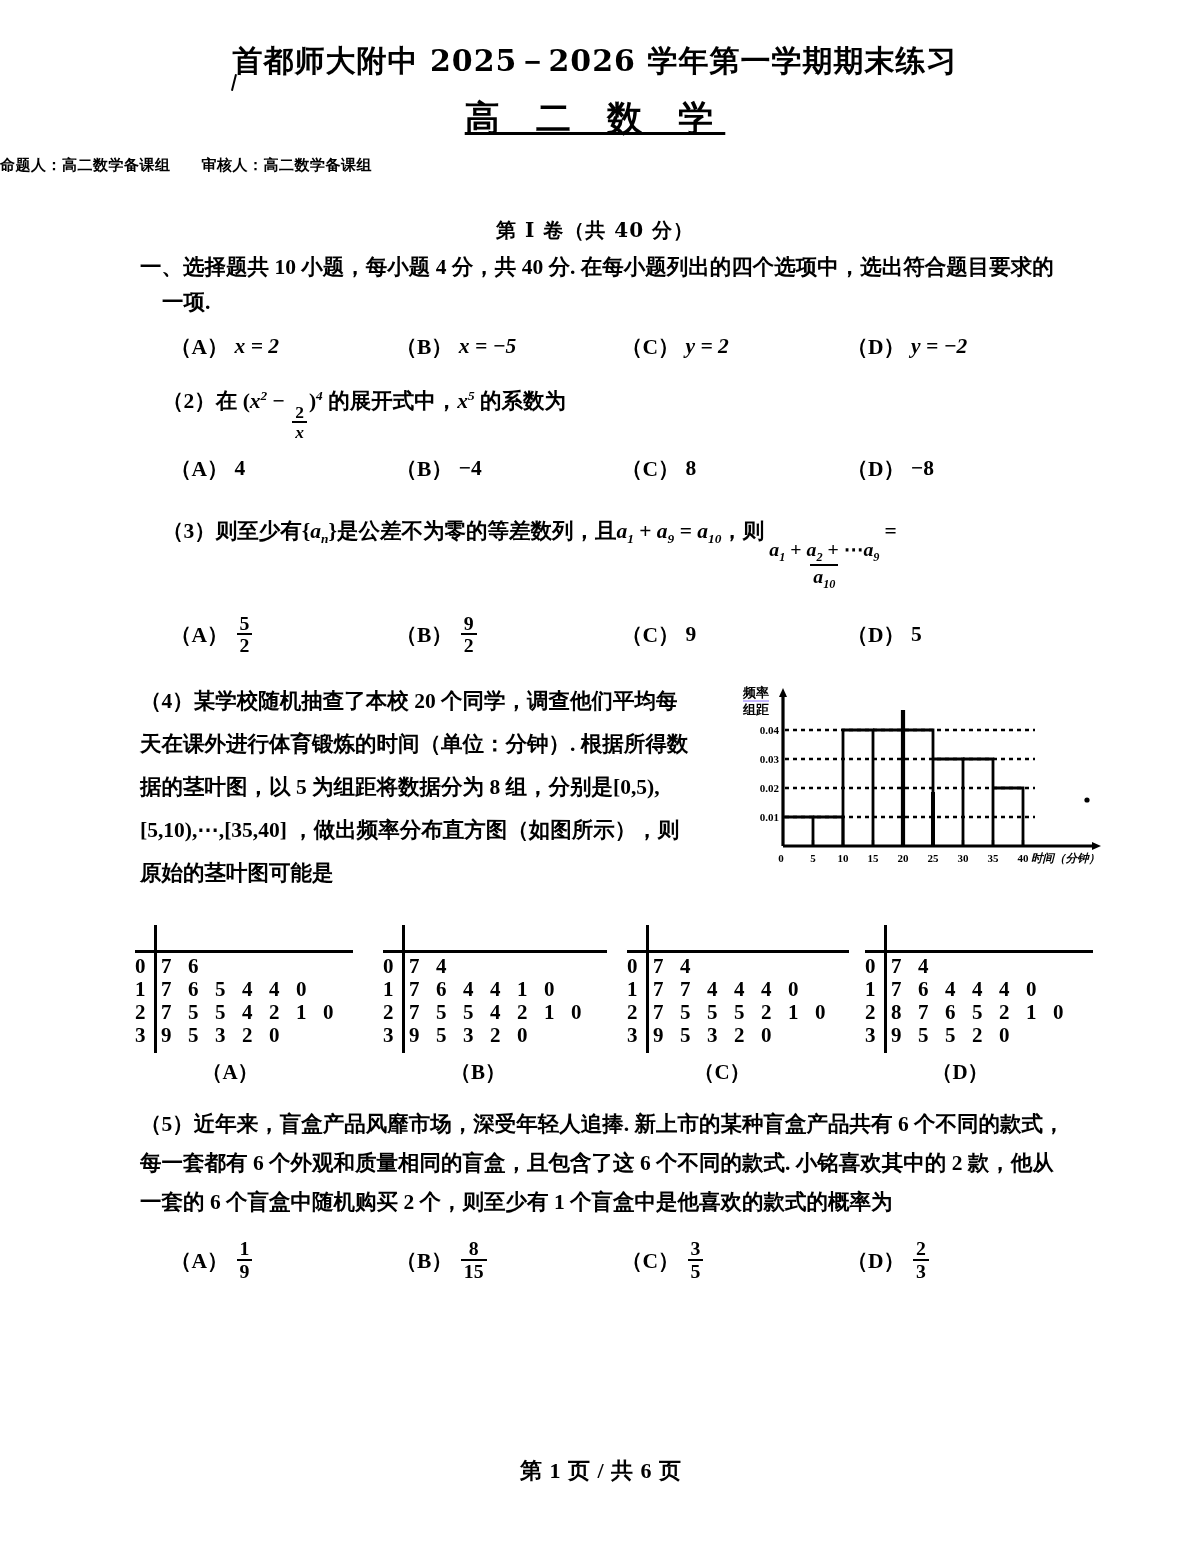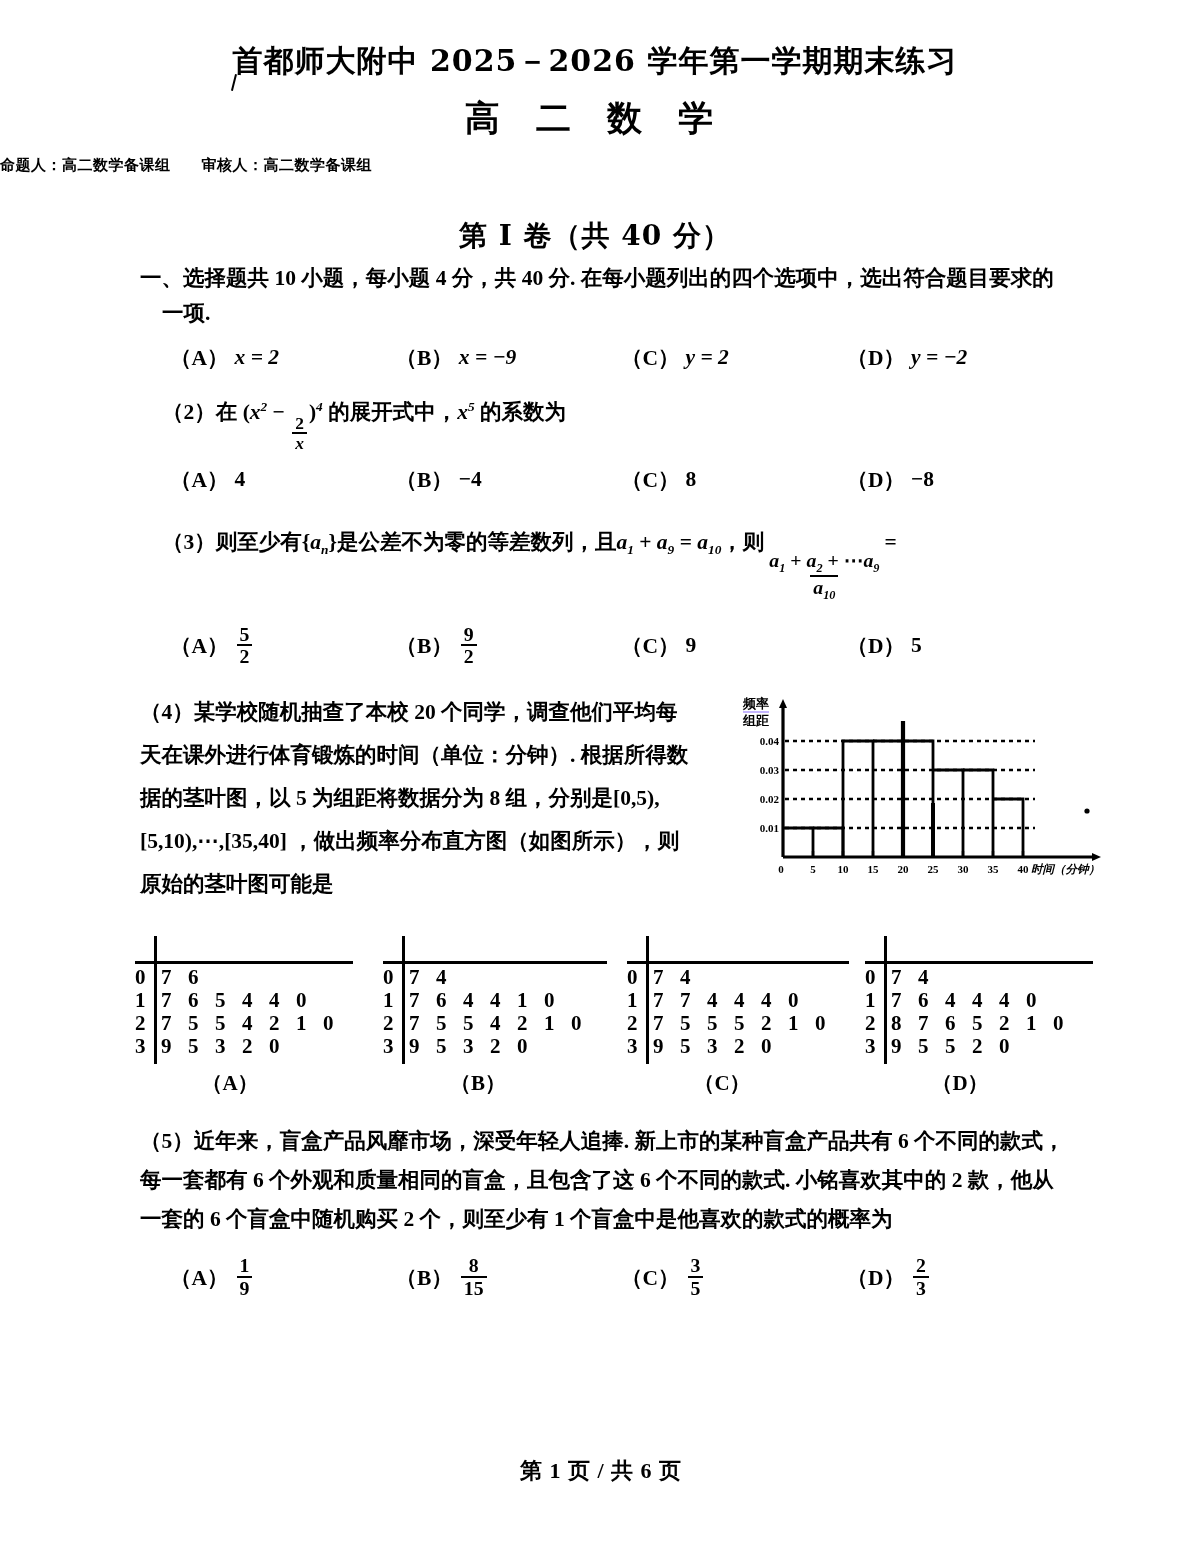--- a/index.html
+++ b/index.html
@@ -30,31 +30,32 @@
     background:#000;
     transform:rotate(14deg);
   }
   .subject-title{
     text-align:center;
     font-size:35px;
     font-weight:bold;
     letter-spacing:12px;
     margin-top:18px;
     font-family:"DejaVu Serif","Liberation Serif",serif;
+    text-decoration:underline;
   }
   .makers{
     text-align:left;
     font-size:15px;
     font-weight:bold;
     margin-top:14px;
     letter-spacing:0.5px;
   }
   .paper-part{
     text-align:center;
-    font-size:28px;
+    font-size:20px;
     font-weight:bold;
     margin-top:42px;
     letter-spacing:1px;
     font-family:"DejaVu Serif","Liberation Serif",serif;
   }
 
   
   .content{ padding:0 118px 0 140px; }
   .section-intro{
     font-size:21.5px;
@@ -184,21 +185,21 @@
 
     <div class="section-intro">一、选择题共 10 小题，每小题 4 分，共 40 分. 在每小题列出的四个选项中，选出符合题目要求的一项.</div>
 
     <div class="opts">
       <div class="opt">
           <span class="opt-lab">（A）</span>
           <span class="mi">x = 2</span>
         </div>
       <div class="opt">
           <span class="opt-lab">（B）</span>
-          <span class="mi">x = −9</span>
+          <span class="mi">x = −5</span>
         </div>
       <div class="opt">
           <span class="opt-lab">（C）</span>
           <span class="mi">y = 2</span>
         </div>
       <div class="opt">
           <span class="opt-lab">（D）</span>
           <span class="mi">y = −2</span>
         </div>
     </div>
@@ -519,21 +520,21 @@
                 <span class="leaf">2</span>
                 <span class="leaf">0</span>
               </span>
             </div>
         </div>
         <div class="caption">（D）</div>
       </div>
 
     </div>
 
-    <div class="q" style="margin-top:16px; line-height:1.82;">（5）近年来，盲盒产品风靡市场，深受年轻人追捧. 新上市的某种盲盒产品共有 6 个不同的款式，每一套都有 6 个外观和质量相同的盲盒，且包含了这 6 个不同的款式. 小铭喜欢其中的 2 款，他从一套的 6 个盲盒中随机购买 2 个，则至少有 1 个盲盒中是他喜欢的款式的概率为</div>
+    <div class="q" style="margin-top:10px; line-height:1.82;">（5）近年来，盲盒产品风靡市场，深受年轻人追捧. 新上市的某种盲盒产品共有 6 个不同的款式，每一套都有 6 个外观和质量相同的盲盒，且包含了这 6 个不同的款式. 小铭喜欢其中的 2 款，他从一套的 6 个盲盒中随机购买 2 个，则至少有 1 个盲盒中是他喜欢的款式的概率为</div>
 
     <div class="opts" style="margin-top:16px">
       <div class="opt">
           <span class="opt-lab">（A）</span>
           <span class="frac">
             <span class="num">1</span>
             <span class="den">9</span>
           </span>
         </div>
       <div class="opt">

